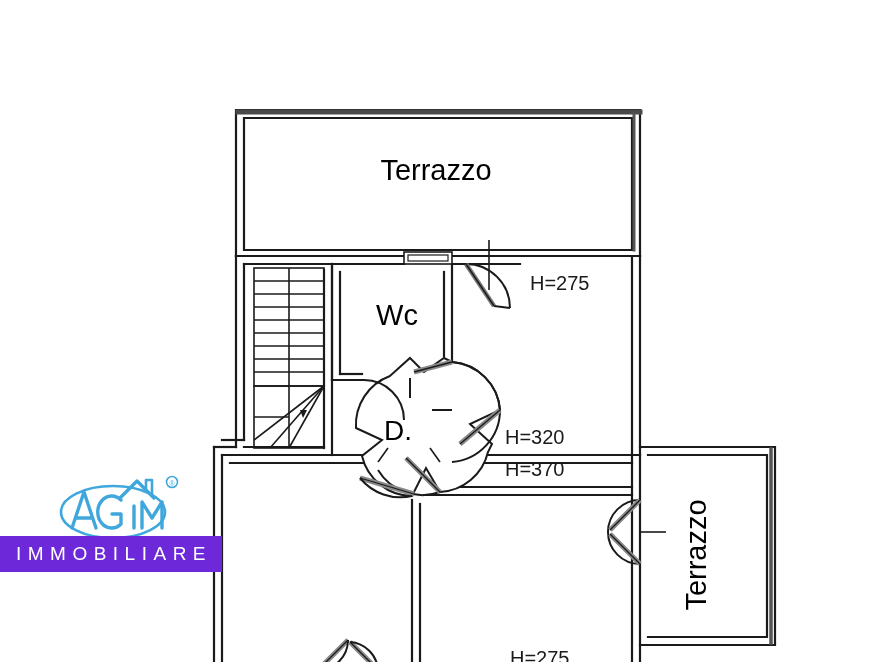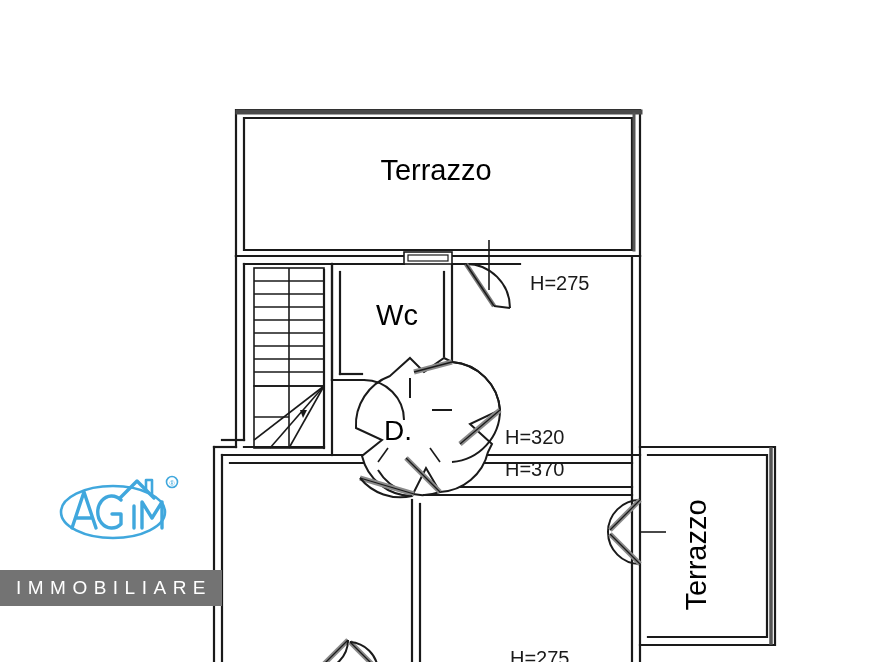--- a/index.html
+++ b/index.html
@@ -275,17 +275,17 @@
       <path d="M 120 36 L 137 19 L 154 36" fill="none" stroke="#3aa5dc" stroke-width="3.4" stroke-linecap="round" stroke-linejoin="round"></path>
       <path d="M 146 27 L 146 18 L 152 18 L 152 33" fill="none" stroke="#3aa5dc" stroke-width="2.6" stroke-linecap="round" stroke-linejoin="round"></path>
 
       <path d="M 142 66 L 142 40 L 152 56 L 162 40 L 162 66" fill="none" stroke="#3aa5dc" stroke-width="3.4" stroke-linecap="round" stroke-linejoin="round"></path>
 
       <circle cx="172" cy="20" r="5.5" fill="none" stroke="#3aa5dc" stroke-width="1.6"></circle>
       <text x="172" y="23.5" font-size="7" text-anchor="middle" fill="#3aa5dc" font-family="Liberation Sans, sans-serif">®</text>
     </svg>
   </div>
 
-  <div id="logo-banner" style="background:#737373;margin-top:34px;">
+  <div id="logo-banner" style="background:#6d28d9;">
     <span id="logo-banner-text">IMMOBILIARE</span>
   </div>
 
 </div>
 
 </body></html>

